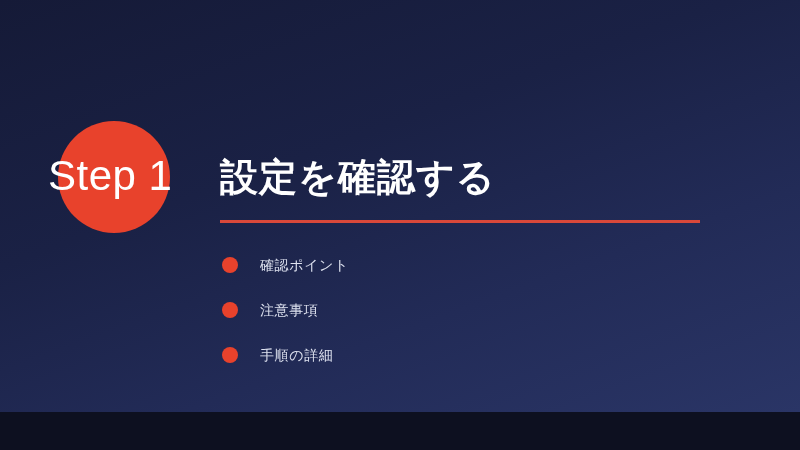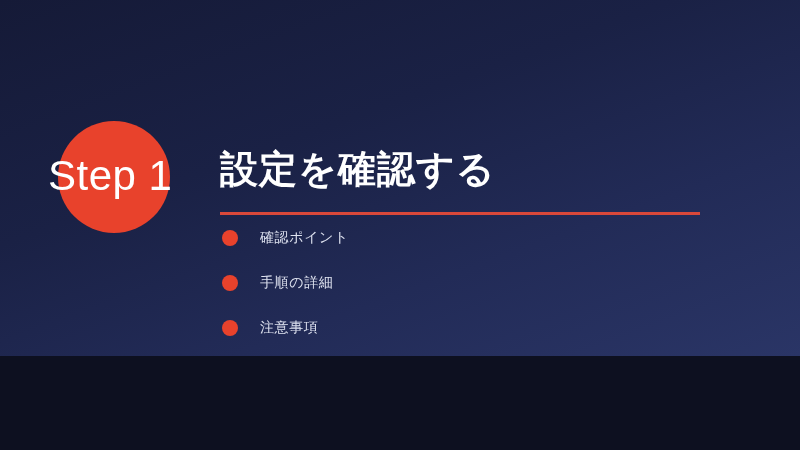--- a/index.html
+++ b/index.html
@@ -3,21 +3,21 @@
 <meta charset="utf-8">
 <style>
   html, body {
     margin: 0;
     padding: 0;
     background: #0d1020;
   }
   #slide {
     position: relative;
     width: 800px;
-    height: 356px;
+    height: 412px;
     overflow: hidden;
     background: linear-gradient(160deg, #151a37 0%, #1a2145 38%, #222b57 68%, #2a3566 100%);
     font-family: "Liberation Sans", "DejaVu Sans", sans-serif;
     -webkit-font-smoothing: antialiased;
   }
 
   
   #step-badge {
     position: absolute;
     left: 58px;
@@ -37,21 +37,21 @@
     font-size: 42px;
     font-weight: 400;
     letter-spacing: 0.5px;
     white-space: nowrap;
   }
 
   
   #title-block {
     position: absolute;
     left: 220px;
-    top: 144px;
+    top: 152px;
     width: 482px;
   }
   #slide-title {
     color: #ffffff;
     font-size: 38px;
     font-weight: 700;
     line-height: 50px;
     letter-spacing: 1px;
     white-space: nowrap;
   }
@@ -59,25 +59,24 @@
     margin-top: 18px;
     width: 480px;
     height: 3px;
     background: #d9483a;
   }
 
   
   #bullet-list {
     position: absolute;
     left: 222px;
-    top: 226px;
+    top: 253px;
     margin: 0;
     padding: 0;
     list-style: none;
-    font-family: Liberation Mono, monospace;
   }
   .bullet-item {
     display: flex;
     align-items: center;
     height: 24px;
     margin-bottom: 21px;
   }
   .bullet-dot {
     flex: 0 0 auto;
     width: 16px;
@@ -119,22 +118,22 @@
     <div id="title-divider"></div>
   </div>
 
   <ul id="bullet-list">
     <li class="bullet-item">
       <span class="bullet-dot"></span>
       <span class="bullet-text">確認ポイント</span>
     </li>
     <li class="bullet-item">
       <span class="bullet-dot"></span>
-      <span class="bullet-text">手順の詳細</span>
+      <span class="bullet-text">注意事項</span>
     </li>
     <li class="bullet-item">
       <span class="bullet-dot"></span>
-      <span class="bullet-text">注意事項</span>
+      <span class="bullet-text">手順の詳細</span>
     </li>
   </ul>
 
 
 </div>
 
 </body></html>

